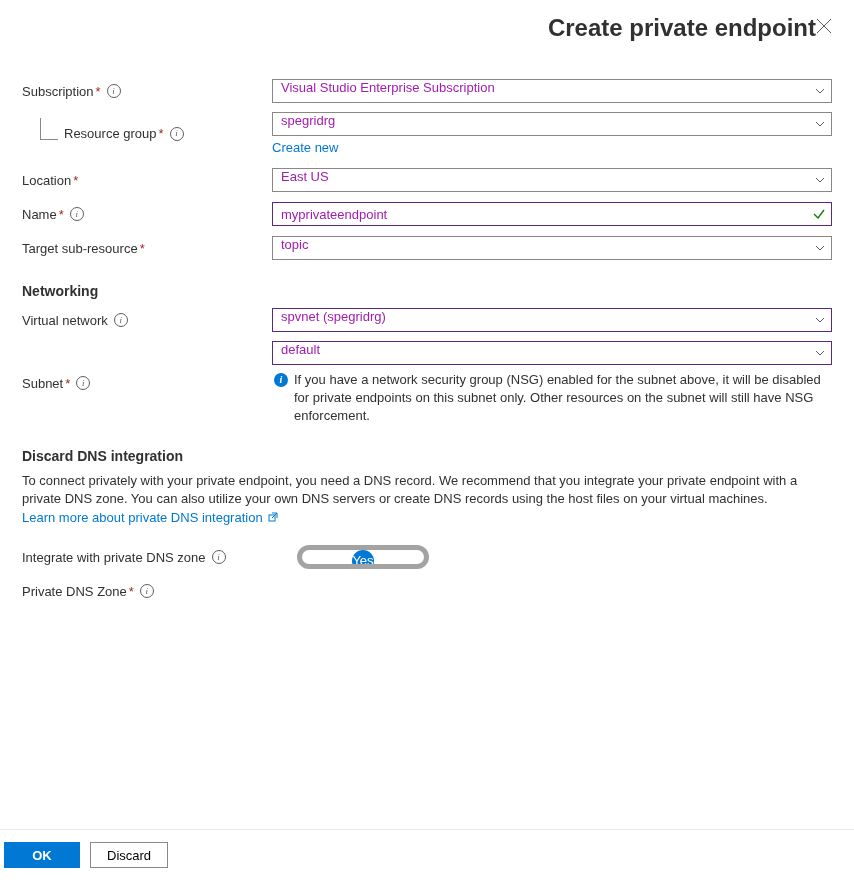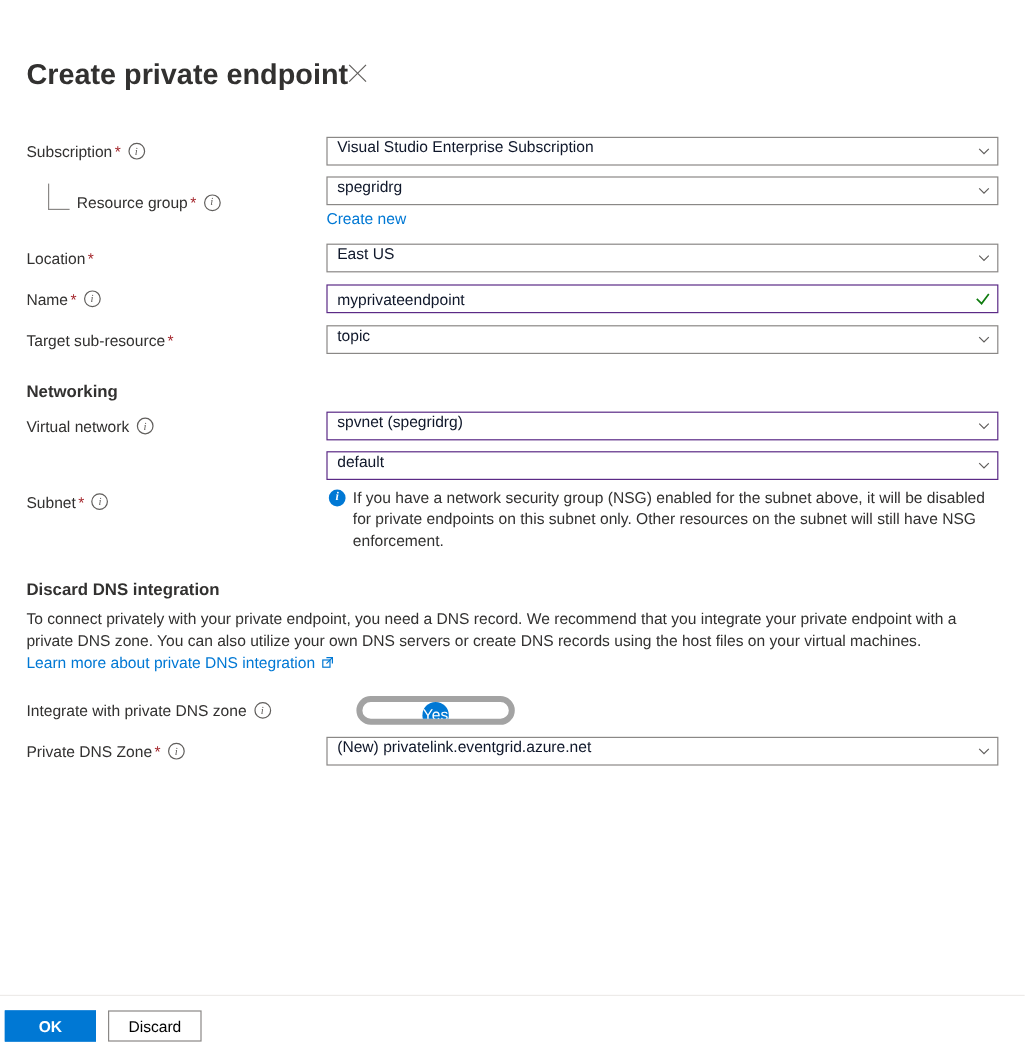--- a/index.html
+++ b/index.html
@@ -12,23 +12,22 @@
     height: 880px;
     background: #ffffff;
     position: relative;
   }
   .panel {
     padding: 10px 22px 0 22px;
   }
   .header {
     display:flex;
     align-items:flex-start;
-    justify-content:flex-start;
+    justify-content:flex-end;
     margin-bottom: 36px;
-    margin-top: 35px;
   }
   h1 {
     font-size: 24px;
     font-weight: 600;
     margin: 4px 0 0 0;
     color:#323130;
   }
   .close-x {
     width:16px; height:16px;
     margin-top:8px;
@@ -82,21 +81,21 @@
     font-family: Georgia, serif;
   }
   .select, .textinput {
     width:100%;
     height:24px;
     border:1px solid #8a8886;
     background:#fff;
     padding: 0 26px 0 8px;
     font-size:13px;
     font-family:inherit;
-    color:#0f172a;
+    color:#a21caf;
     position:relative;
   }
   .select-wrap {
     position:relative;
     width:100%;
   }
   .select-wrap .chev {
     position:absolute;
     right:6px;
     top:50%;
@@ -383,30 +382,20 @@
       </div>
     </div>
   </div>
 
   <div class="row">
     <div class="label-col">
       <span>Private DNS Zone</span>
       <span class="req">*</span>
       <span class="info-icon">i</span>
     </div>
-    <div class="field-col">
-      <div class="select-wrap">
-        <div class="select">(New) privatelink.eventgrid.azure.net</div>
-        <span class="chev">
-          <svg width="12" height="12" viewBox="0 0 12 12" stroke="#605e5c" fill="none" stroke-width="1">
-              <polyline points="2,4 6,8 10,4"></polyline>
-            </svg>
-        </span>
-      </div>
-    </div>
   </div>
 
 </div>
 
 <div class="footer">
   <button class="btn primary">OK</button>
   <button class="btn">Discard</button>
 </div>
 
 </body></html>

